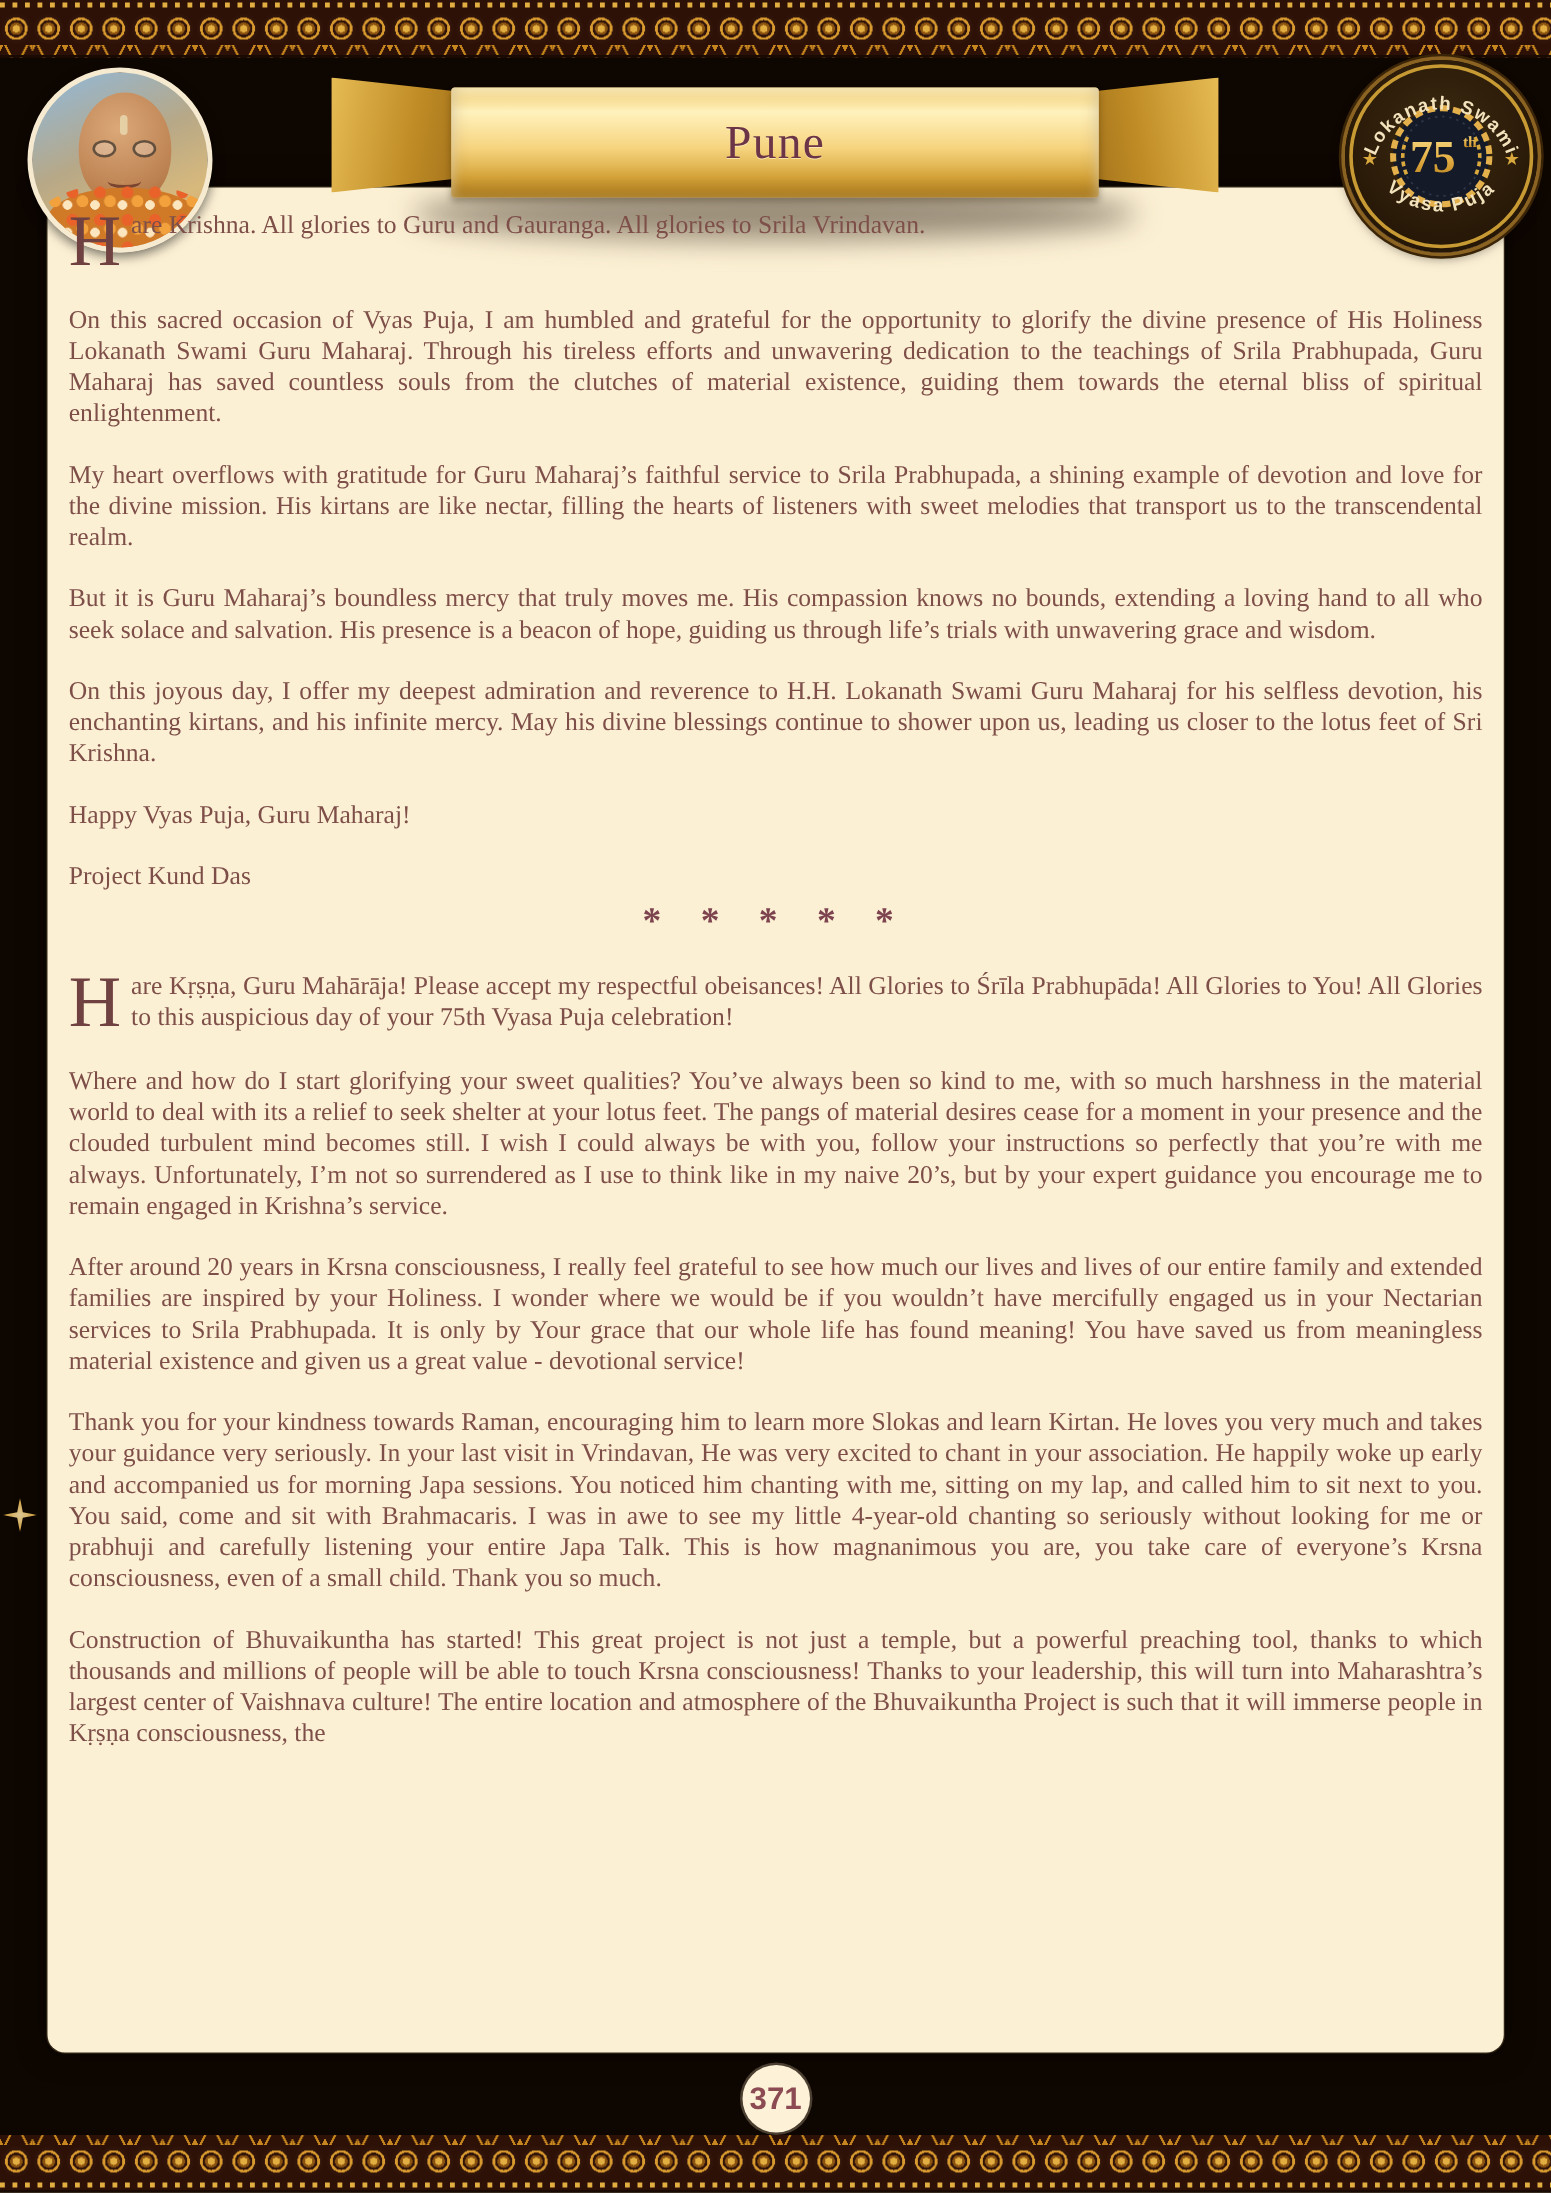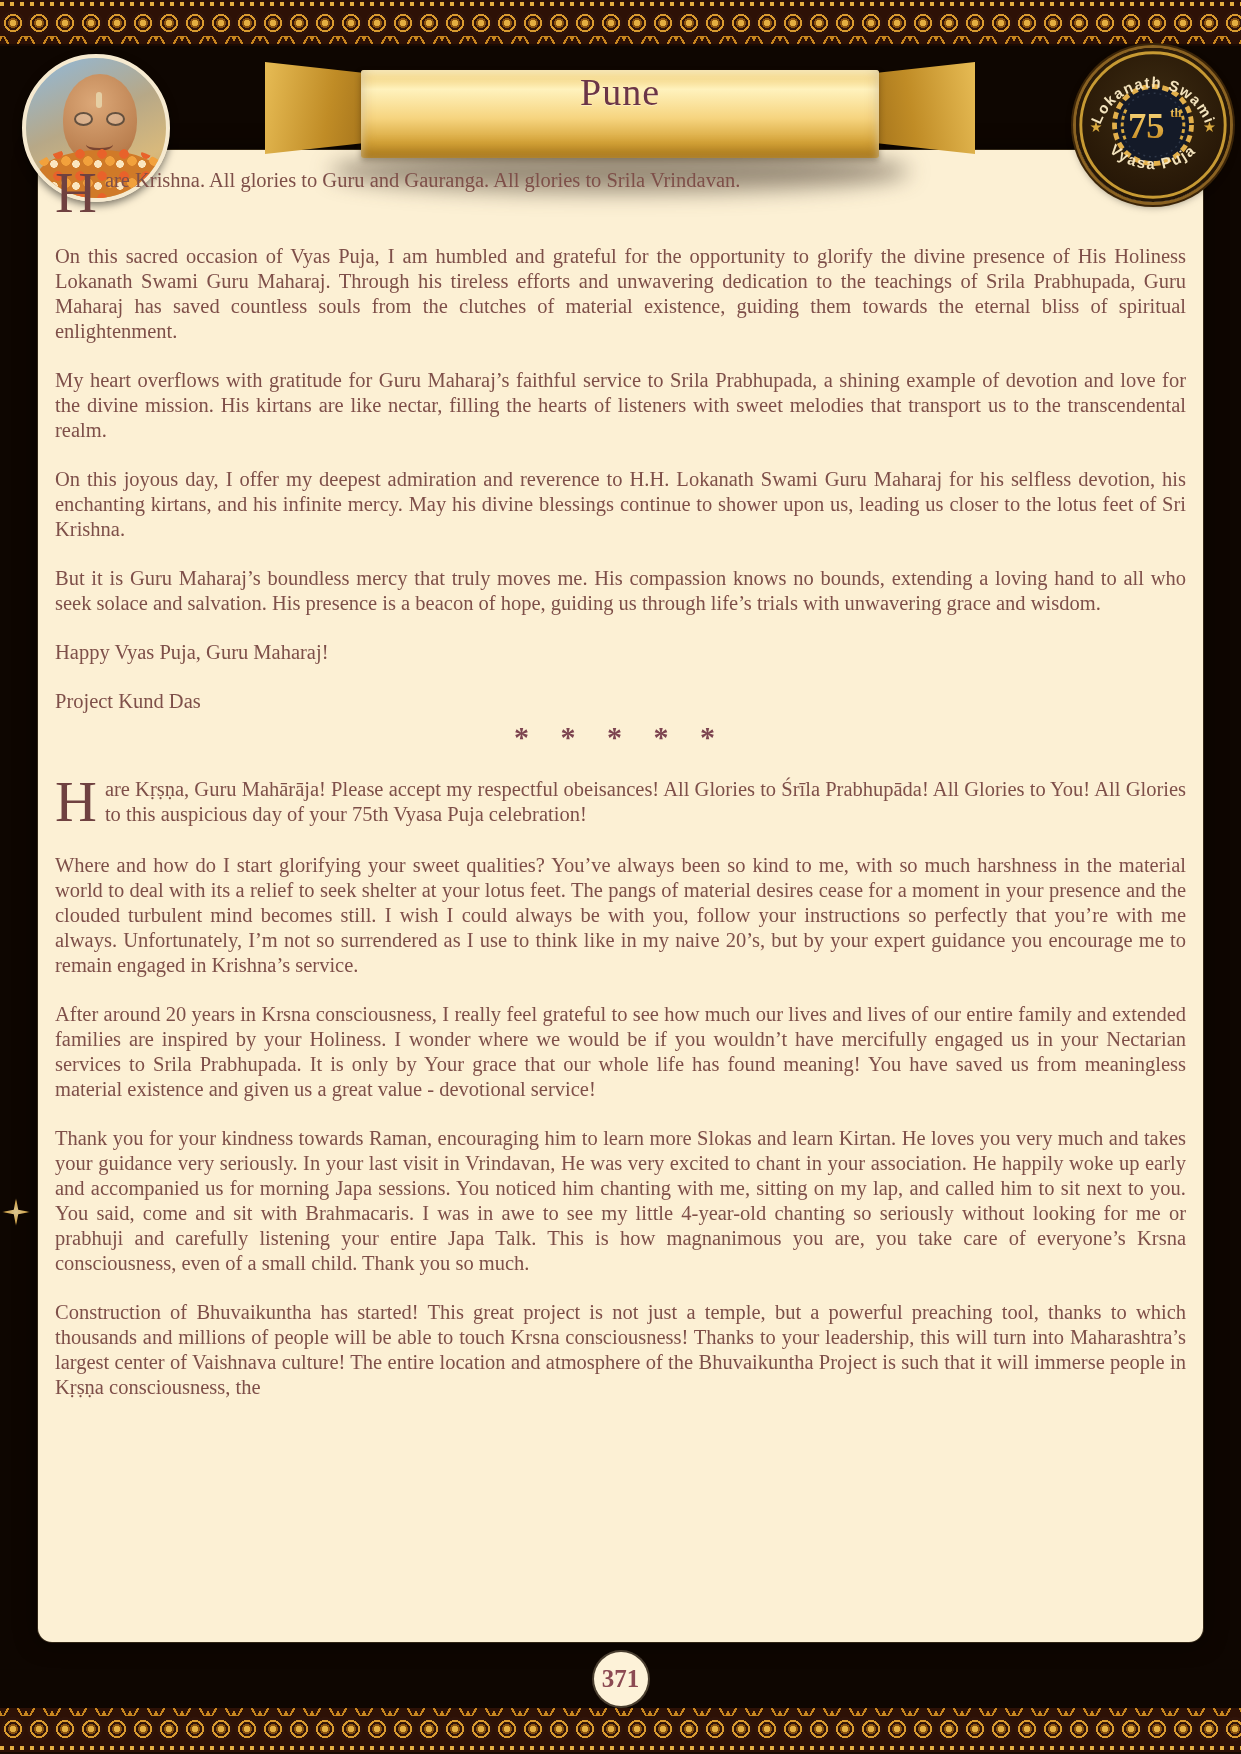--- a/index.html
+++ b/index.html
@@ -43,21 +43,21 @@
   .ribbon .fold{
     position:absolute; top:6px; width:145px; height:100px;
     background:linear-gradient(100deg,#e7bc55 0%,#c08c26 45%,#8a5c12 100%);
   }
   .ribbon .fold-left{ left:0; clip-path:polygon(0 4%,100% 20%,100% 80%,0 96%); }
   .ribbon .fold-right{ right:0; background:linear-gradient(260deg,#e7bc55 0%,#c08c26 45%,#8a5c12 100%); clip-path:polygon(100% 4%,0 20%,0 80%,100% 96%); }
   .ribbon .band{
     position:absolute; left:96px; right:96px; top:18px; bottom:6px; border-radius:3px;
     background:linear-gradient(180deg,#eec565 0%,#fff2bd 22%,#f6d47f 55%,#d6a53a 82%,#bd8d24 100%);
     box-shadow:inset 0 -8px 14px rgba(120,70,10,.35), inset 0 4px 10px rgba(255,255,230,.85), 0 3px 6px rgba(40,25,5,.35);
-    display:flex; align-items:flex-start; justify-content:center;
+    display:flex; align-items:center; justify-content:center;
   }
   .page-title{
     font-size:38px; color:#6b3547; letter-spacing:1px; font-weight:normal;
     text-shadow:0 1px 0 rgba(255,245,210,.6);
   }
 
   
   .portrait{
     position:absolute; left:22px; top:54px; width:148px; height:148px; border-radius:50%;
     border:4px solid #f6ead0; overflow:hidden;
@@ -96,21 +96,21 @@
   .dropcap{ float:left; font-size:58px; line-height:44px; padding-top:3px; margin-right:8px; color:#6f4140; }
   .sig p{ margin-bottom:0; }
   .divider{ text-align:center; color:#7d4450; font-size:30px; font-weight:bold; letter-spacing:12px; margin:10px 0 28px 0; }
   .opening{ min-height:52px; }
 
   
   .page-number-badge{
     position:absolute; left:50%; top:1652px; transform:translateX(-50%);
     width:54px; height:54px; border-radius:50%; background:#fdf2d8;
     display:flex; align-items:center; justify-content:center;
-    font-family:Liberation Serif, serif; font-weight:bold; font-size:25px; color:#8c4a52;
+    font-family:Liberation Sans, sans-serif; font-weight:bold; font-size:25px; color:#8c4a52;
     box-shadow:0 0 0 2px rgba(255,235,190,.25);
   }
   .sparkle{
     position:absolute; left:2px; top:1198px; width:28px; height:28px; opacity:.85;
     background:radial-gradient(circle,#ffe9ad 0%,#f2bd53 55%,rgba(242,189,83,0) 75%);
     clip-path:polygon(50% 0,58% 42%,100% 50%,58% 58%,50% 100%,42% 58%,0 50%,42% 42%);
   }
 </style>
 </head>
 <body>
@@ -167,22 +167,22 @@
       <path d="M 52,64 Q 44,80 52,97" fill="none" stroke="#d9a93e" stroke-width="3" stroke-dasharray="4 3"></path>
       <path d="M 108,64 Q 116,80 108,97" fill="none" stroke="#d9a93e" stroke-width="3" stroke-dasharray="4 3"></path>
     </svg>
   </div>
 
   <div class="content">
 
     <p class="opening"><span class="dropcap">H</span><span>are Krishna. All glories to Guru and Gauranga. All glories to Srila Vrindavan.</span></p>
     <p>On this sacred occasion of Vyas Puja, I am humbled and grateful for the opportunity to glorify the divine presence of His Holiness Lokanath Swami Guru Maharaj. Through his tireless efforts and unwavering dedication to the teachings of Srila Prabhupada, Guru Maharaj has saved countless souls from the clutches of material existence, guiding them towards the eternal bliss of spiritual enlightenment.</p>
     <p>My heart overflows with gratitude for Guru Maharaj’s faithful service to Srila Prabhupada, a shining example of devotion and love for the divine mission. His kirtans are like nectar, filling the hearts of listeners with sweet melodies that transport us to the transcendental realm.</p>
+    <p>But it is Guru Maharaj’s boundless mercy that truly moves me. His compassion knows no bounds, extending a loving hand to all who seek solace and salvation. His presence is a beacon of hope, guiding us through life’s trials with unwavering grace and wisdom.</p>
     <p>On this joyous day, I offer my deepest admiration and reverence to H.H. Lokanath Swami Guru Maharaj for his selfless devotion, his enchanting kirtans, and his infinite mercy. May his divine blessings continue to shower upon us, leading us closer to the lotus feet of Sri Krishna.</p>
-    <p>But it is Guru Maharaj’s boundless mercy that truly moves me. His compassion knows no bounds, extending a loving hand to all who seek solace and salvation. His presence is a beacon of hope, guiding us through life’s trials with unwavering grace and wisdom.</p>
     <p>Happy Vyas Puja, Guru Maharaj!</p>
     <div class="sig">
       <p>Project Kund Das</p>
     </div>
 
     <div class="divider">* * * * *</div>
 
     <p class="opening"><span class="dropcap">H</span><span>are Kṛṣṇa, Guru Mahārāja! Please accept my respectful obeisances! All Glories to Śrīla Prabhupāda! All Glories to You! All Glories to this auspicious day of your 75th Vyasa Puja celebration!</span></p>
     <p>Where and how do I start glorifying your sweet qualities? You’ve always been so kind to me, with so much harshness in the material world to deal with its a relief to seek shelter at your lotus feet. The pangs of material desires cease for a moment in your presence and the clouded turbulent mind becomes still. I wish I could always be with you, follow your instructions so perfectly that you’re with me always. Unfortunately, I’m not so surrendered as I use to think like in my naive 20’s, but by your expert guidance you encourage me to remain engaged in Krishna’s service.</p>
     <p>After around 20 years in Krsna consciousness, I really feel grateful to see how much our lives and lives of our entire family and extended families are inspired by your Holiness. I wonder where we would be if you wouldn’t have mercifully engaged us in your Nectarian services to Srila Prabhupada. It is only by Your grace that our whole life has found meaning! You have saved us from meaningless material existence and given us a great value - devotional service!</p>

